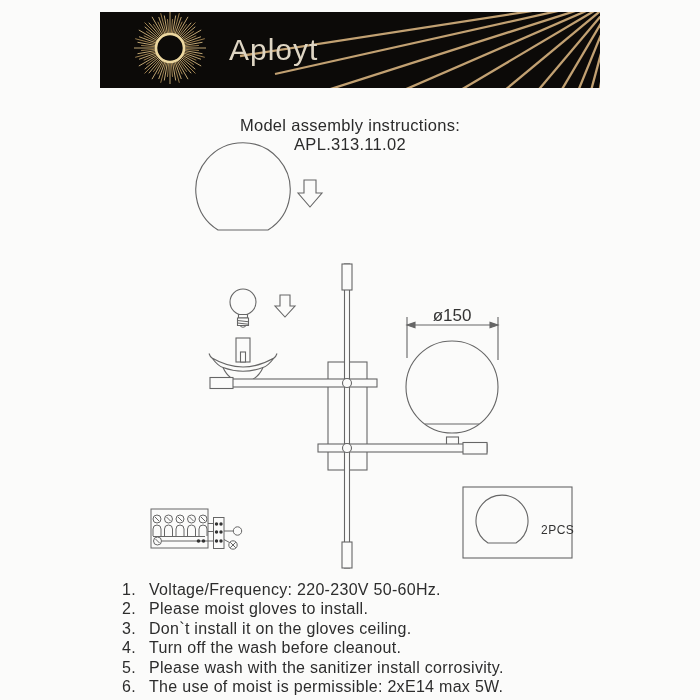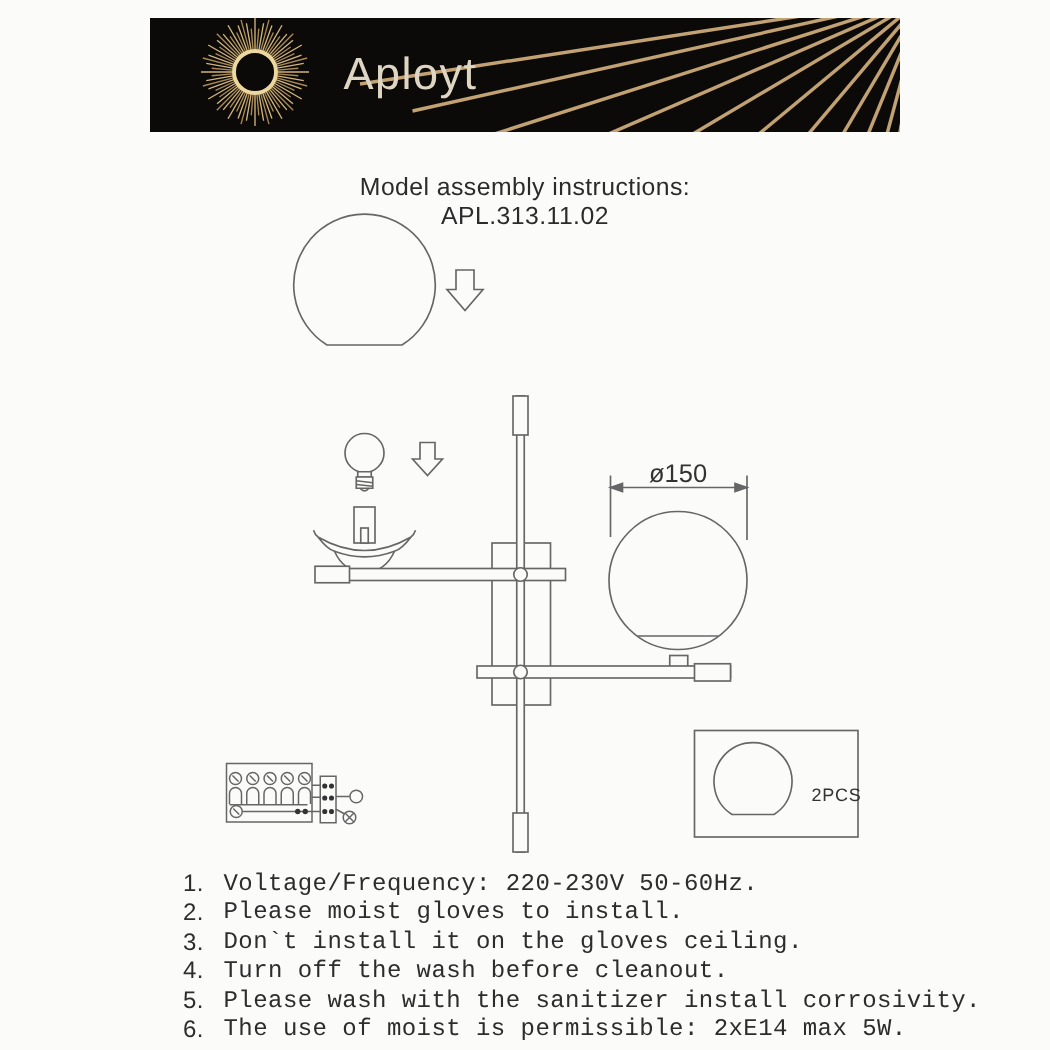--- a/index.html
+++ b/index.html
@@ -28,21 +28,21 @@
   
   .diagram{position:absolute;left:0;top:140px;}
   .diagram text{font-family:"Liberation Sans",sans-serif;fill:#333;}
   
   .instructions{
     position:absolute;left:122px;top:580px;width:480px;
     font-size:16px;letter-spacing:.3px;color:#2d2d2d;
   }
   .instr-row{display:flex;line-height:19.4px;}
   .instr-num{width:17px;flex:0 0 17px;}
-  .instr-text{padding-left:10px;white-space:nowrap;font-family:Liberation Mono, monospace;}
+  .instr-text{padding-left:10px;white-space:nowrap;}
 </style>
 </head>
 <body>
 
 <div class="banner">
   <svg width="500" height="76" viewBox="0 0 500 76">
 
     <g stroke="#c2a172" stroke-width="2.3">
       <line x1="516" y1="-14" x2="140" y2="44"></line>
       <line x1="516" y1="-14" x2="175" y2="62"></line>

